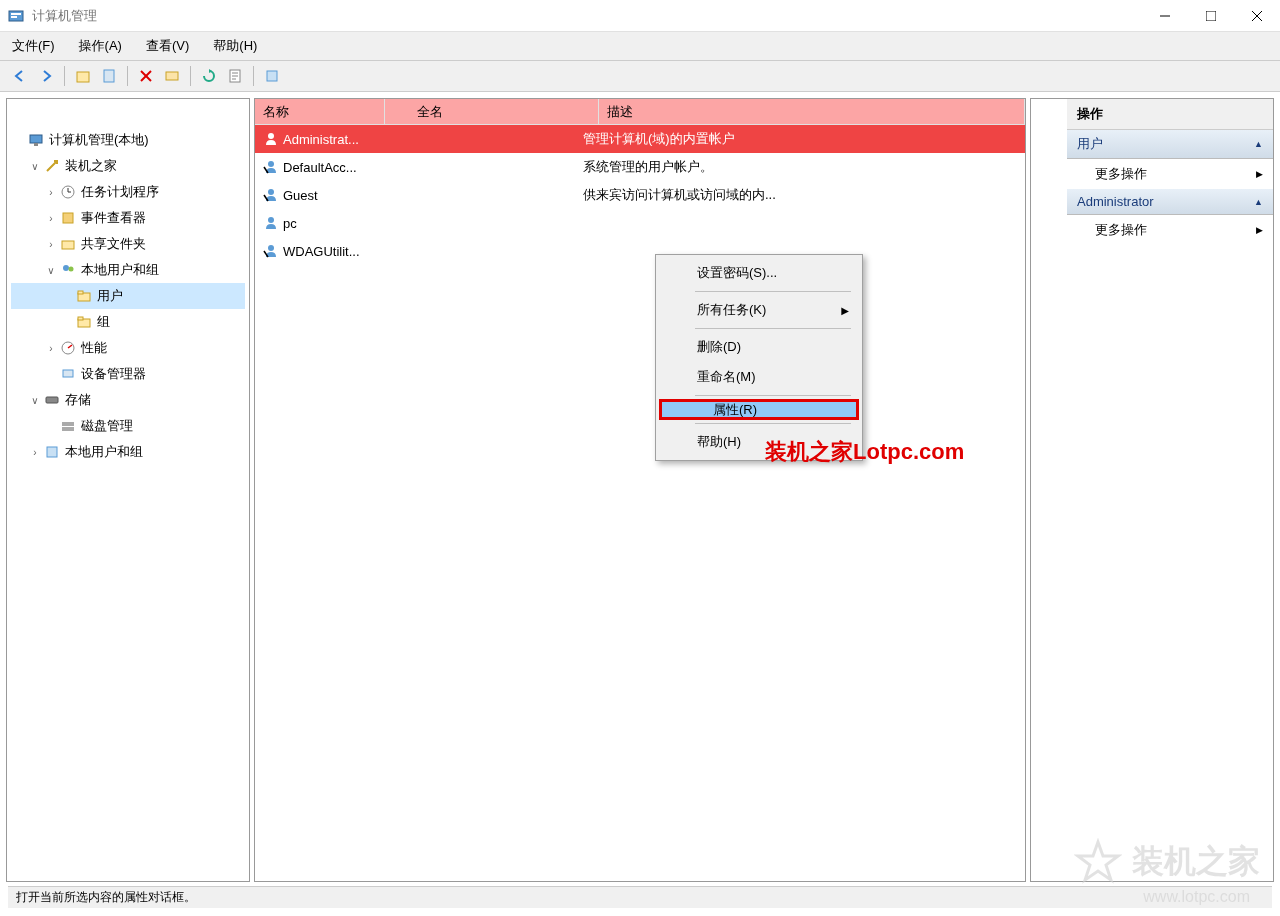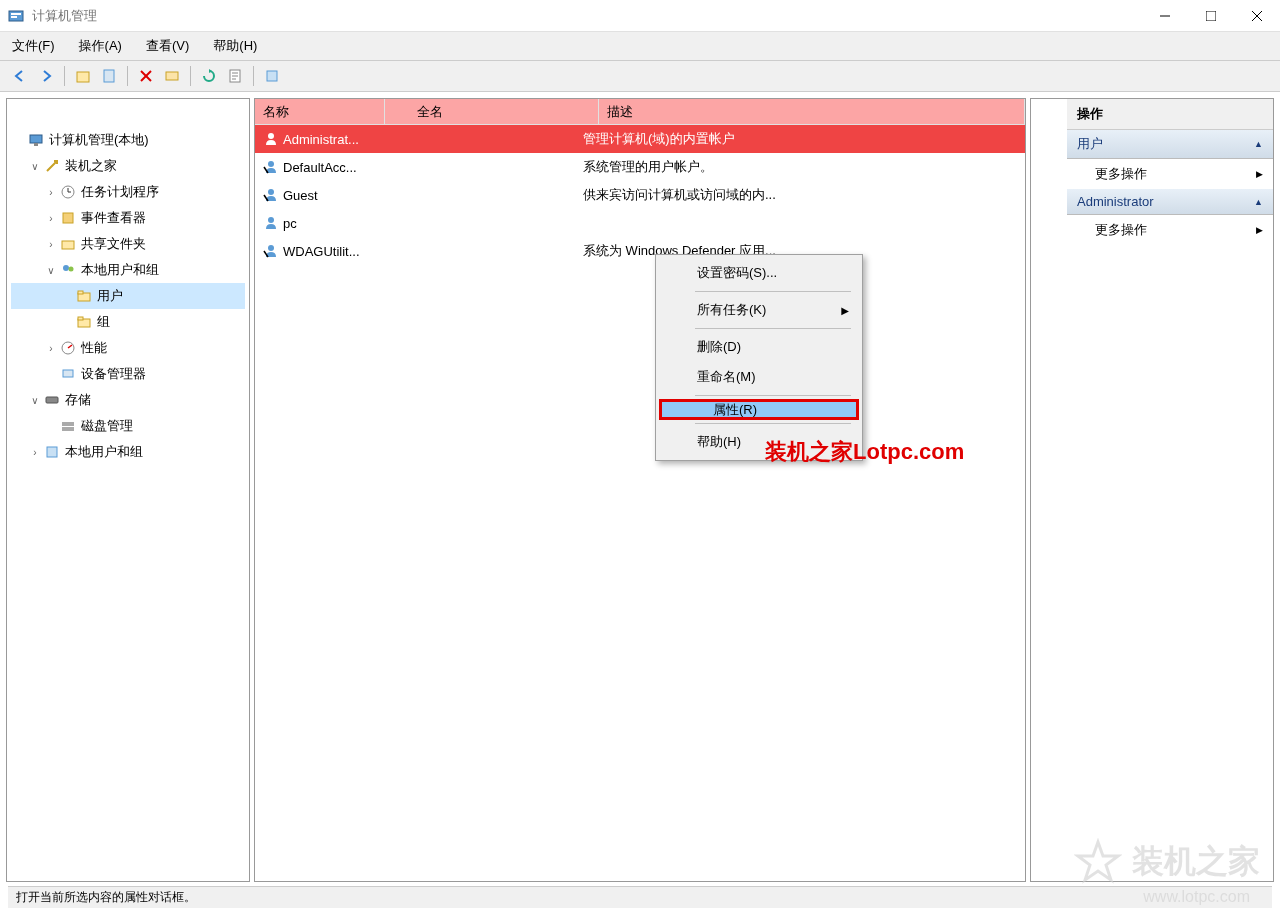--- a/index.html
+++ b/index.html
@@ -331,21 +331,20 @@
     <div class="list-row">
       <div class="cell cell-name">
           <span class="user-icon"><svg width="16" height="16">
               <circle cx="8" cy="5" r="3" fill="#5b9bd5"></circle>
               <path d="M3 14 Q3 9 8 9 Q13 9 13 14" fill="#5b9bd5"></path>
               <path d="M1 8 L5 14" stroke="#000" stroke-width="1.5"></path>
             </svg></span>
           <span>WDAGUtilit...</span>
         </div>
       <div class="cell cell-fullname"></div>
-      <div class="cell cell-desc">系统为 Windows Defender 应用...</div>
     </div>
 
     <div class="context-menu">
       <div class="ctx-item">设置密码(S)...</div>
       <div class="ctx-sep"></div>
       <div class="ctx-item">
           <span>所有任务(K)</span>
           <span class="ctx-arrow">▶</span>
         </div>
       <div class="ctx-sep"></div>

